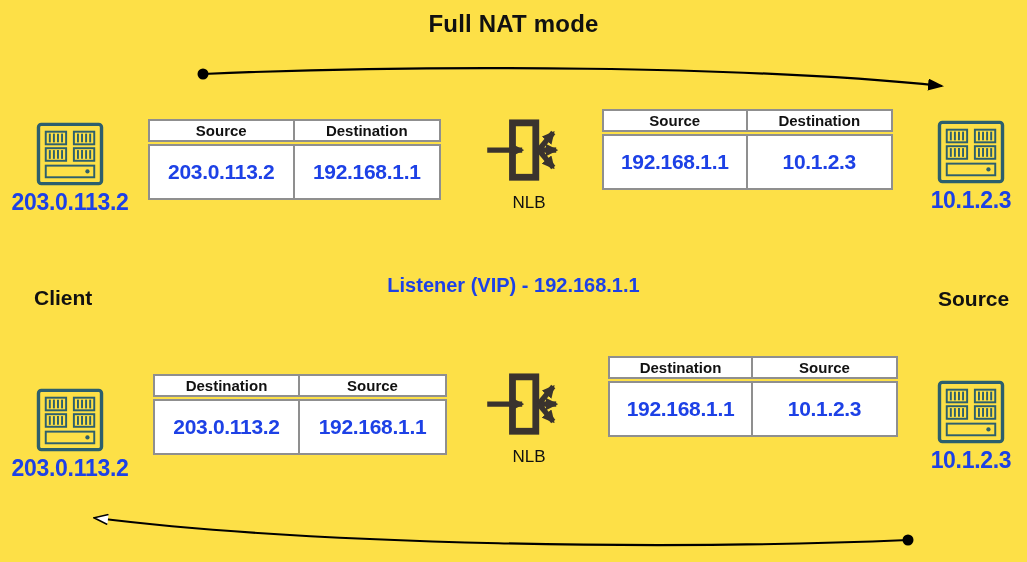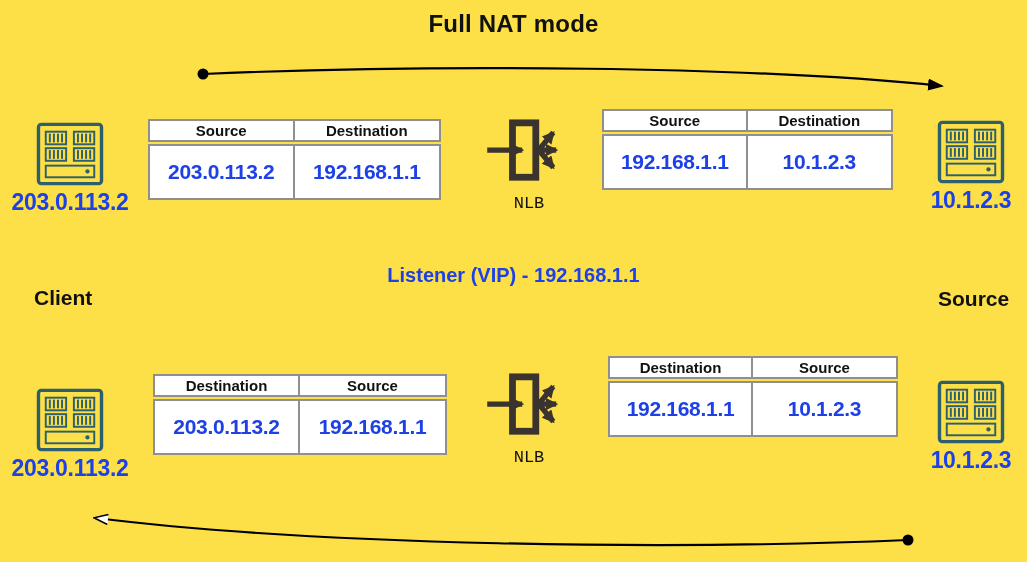--- a/index.html
+++ b/index.html
@@ -20,21 +20,21 @@
   
   .node{position:absolute;width:136px;text-align:center;}
   .node svg{display:block;margin:0 auto;}
   .ip{margin-top:3px;font-size:23px;font-weight:bold;color:#1d41e6;letter-spacing:-0.3px;}
   .node-client-top{left:2px;top:122px;}
   .node-server-top{left:903px;top:120px;}
   .node-client-bottom{left:2px;top:388px;}
   .node-server-bottom{left:903px;top:380px;}
 
   
-  .nlb-group{position:absolute;width:86px;text-align:center;font-family:Liberation Mono, monospace;}
+  .nlb-group{position:absolute;width:86px;text-align:center;}
   .nlb-top{left:486px;top:118px;}
   .nlb-bottom{left:486px;top:372px;}
   .nlb-label{margin-top:3px;font-size:17px;color:#111111;}
 
   
   .nat-table{position:absolute;}
   .nat-row{display:grid;grid-template-columns:1fr 1fr;border:2px solid #8f8f8f;background:#ffffff;}
   .nat-row.vals{margin-top:2px;}
   .nat-cell{text-align:center;}
   .nat-row .nat-cell:first-child{border-right:2px solid #8f8f8f;}
@@ -43,21 +43,21 @@
   .table-top-left{left:148px;top:119px;width:293px;}
   .table-top-right{left:602px;top:109px;width:291px;}
   .table-bottom-left{left:153px;top:374px;width:294px;}
   .table-bottom-right{left:608px;top:356px;width:290px;}
 
   
   .side-label{position:absolute;font-size:21px;font-weight:bold;color:#111111;}
   .label-client{left:34px;top:286px;}
   .label-server{left:938px;top:287px;}
   .listener{
-    position:absolute;left:0;top:264px;width:100%;text-align:center;
+    position:absolute;left:0;top:274px;width:100%;text-align:center;
     font-size:20px;font-weight:bold;color:#1d41e6;
   }
 </style>
 </head>
 <body>
 
 <div class="canvas">
 
   <div class="title">Full NAT mode</div>
 

